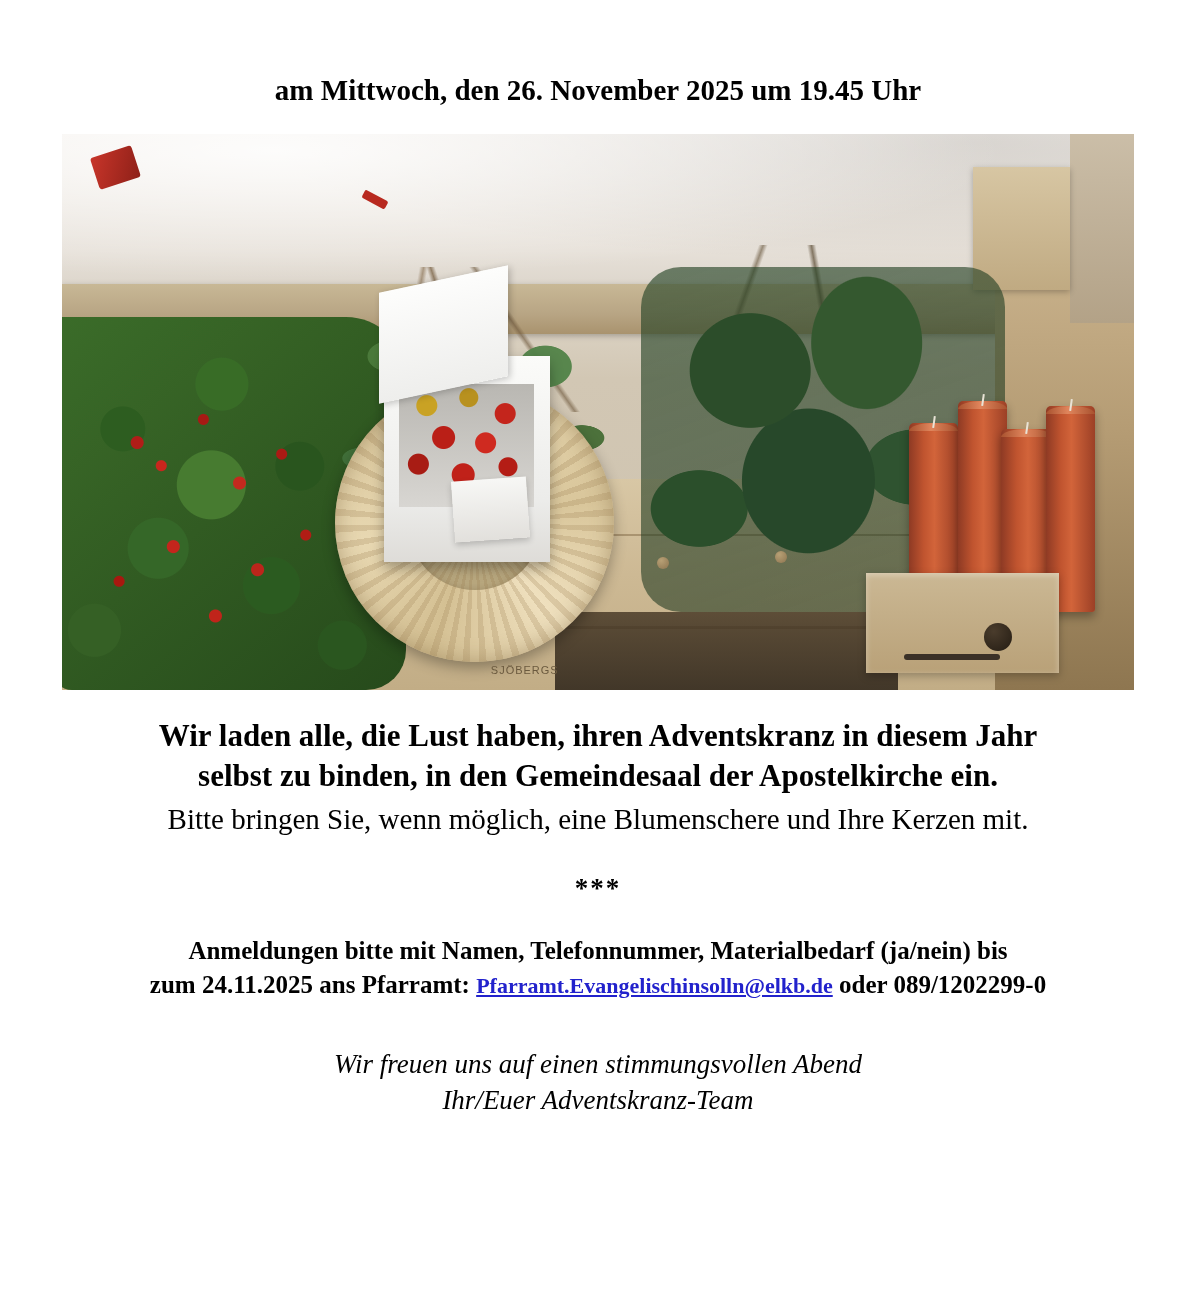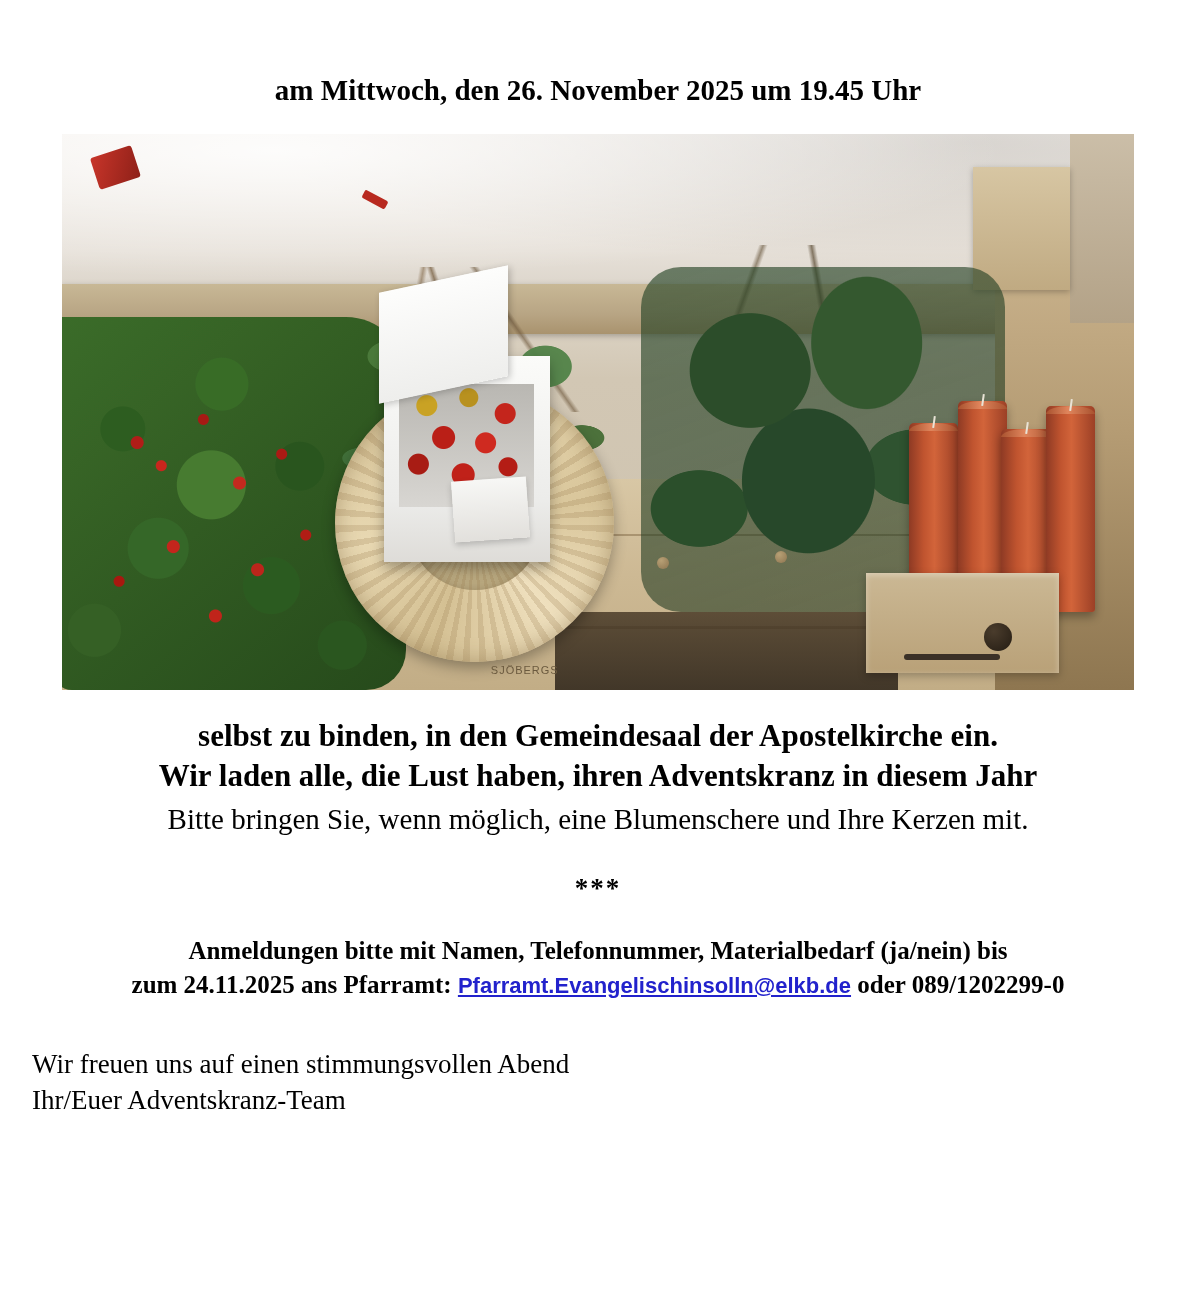--- a/index.html
+++ b/index.html
@@ -296,30 +296,31 @@
     text-align:center;
     font-weight:bold;
     font-size:25px;
     line-height:1.35;
     margin: 30px auto 0 auto;
     width: 1060px;
   }
   .mail {
     color:#2222cc;
     text-decoration: underline;
-    font-family: Liberation Sans, sans-serif;
+    font-family: Liberation Serif, serif;
     font-size: 22px;
     font-weight: bold;
     cursor: pointer;
   }
   .closing {
-    text-align:left;
+    text-align:center;
     font-size:27px;
     line-height:1.35;
     margin: 44px 0 12px 0;
+    font-style: italic;
   }
 </style>
 </head>
 <body>
 
 <div class="page">
 
 
   <div class="subtitle">am Mittwoch, den 26. November 2025 um 19.45 Uhr</div>
 
@@ -362,22 +363,22 @@
 
     <div class="vise"></div>
     <div class="vise-rod"></div>
     <div class="vise-knob"></div>
     <div class="dowel d1"></div>
     <div class="dowel d2"></div>
     <div class="brand">SJÖBERGS</div>
   </div>
 
   <div class="lead">
+    <div>Wir laden alle, die Lust haben, ihren Adventskranz in diesem Jahr</div>
     <div>selbst zu binden, in den Gemeindesaal der Apostelkirche ein.</div>
-    <div>Wir laden alle, die Lust haben, ihren Adventskranz in diesem Jahr</div>
   </div>
 
   <div class="para">
     <div>Bitte bringen Sie, wenn möglich, eine Blumenschere und Ihre Kerzen mit.</div>
   </div>
 
   <div class="stars">***</div>
 
   <div class="signup">
     <div>Anmeldungen bitte mit Namen, Telefonnummer, Materialbedarf (ja/nein) bis</div>

